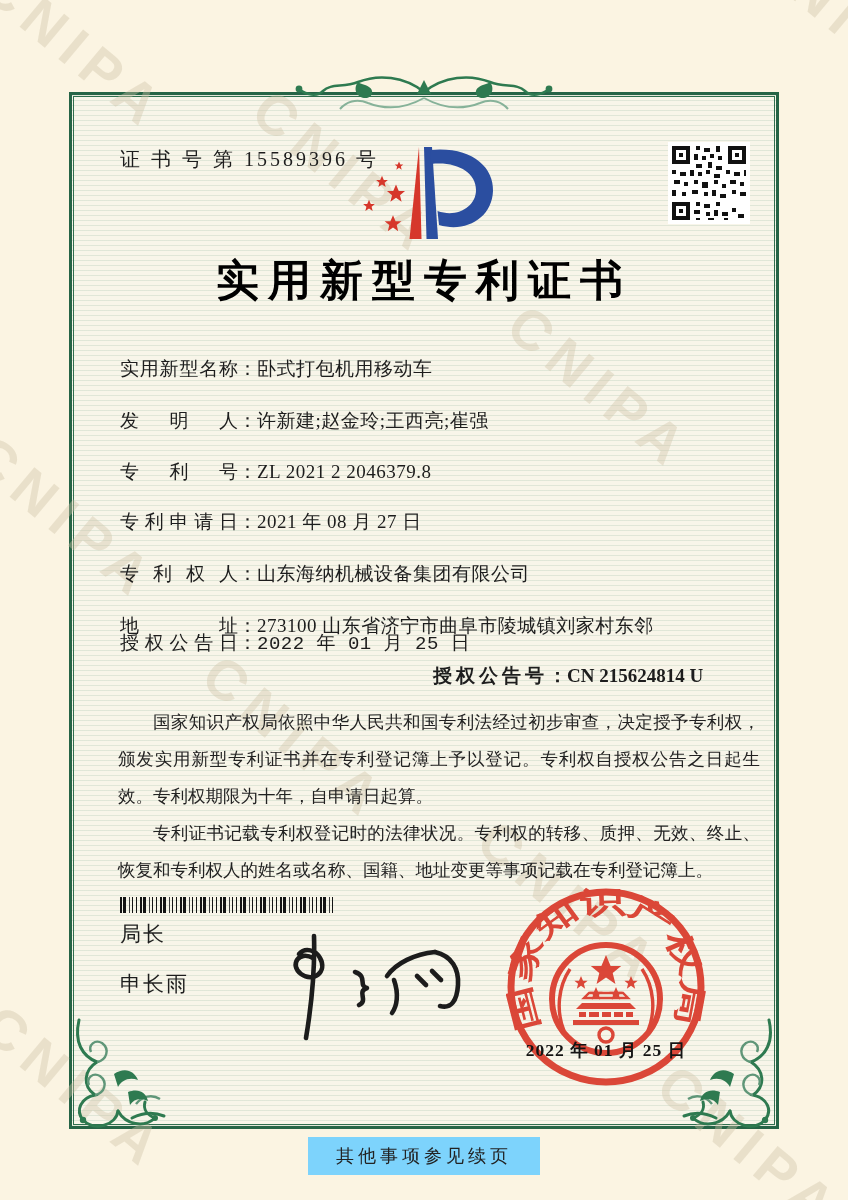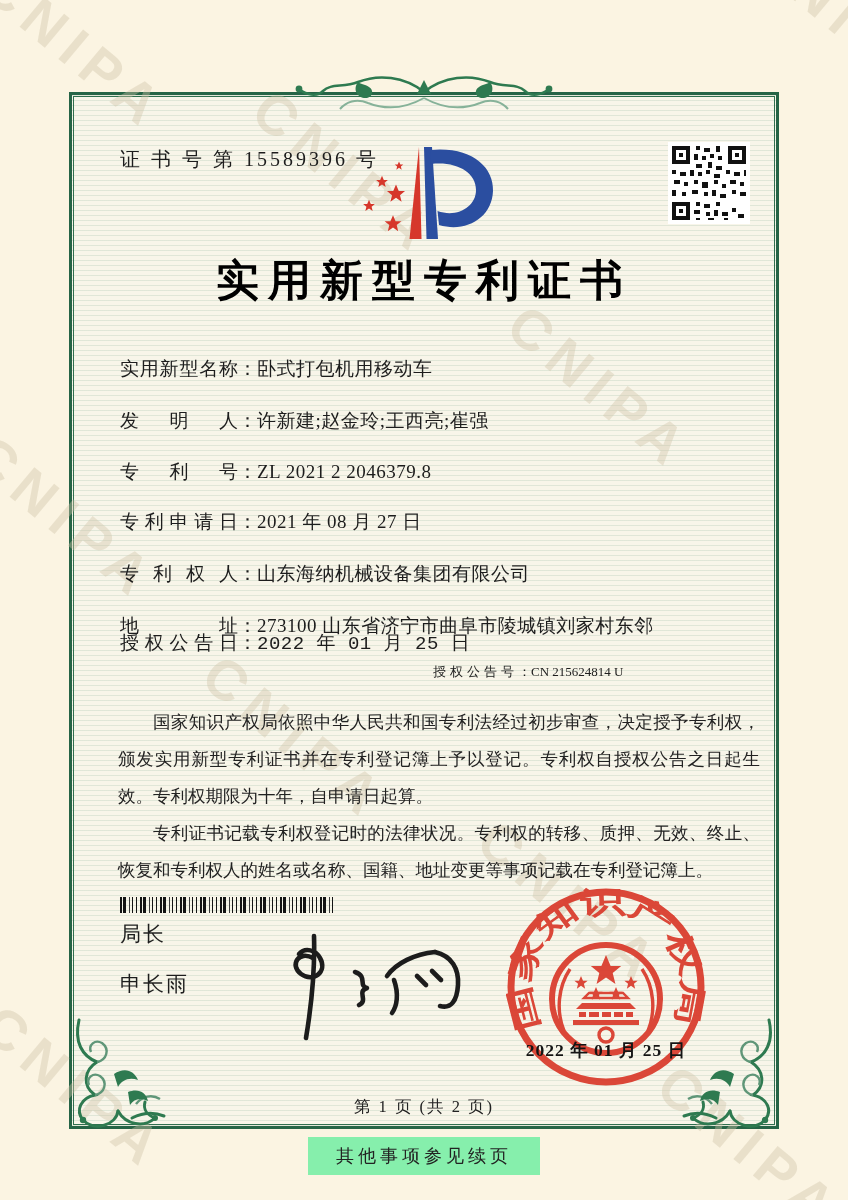--- a/index.html
+++ b/index.html
@@ -42,21 +42,21 @@
     font-size:43px; font-weight:bold; letter-spacing:9px; color:#000000;
   }
   .row{position:absolute; left:120px; font-size:19px; white-space:nowrap;}
   .row .lab{
     display:inline-block; width:118px; vertical-align:bottom;
     text-align:justify; text-align-last:justify;
   }
   .row .val{letter-spacing:.5px;}
   .r1{top:356px;} .r2{top:408px;} .r3{top:459px;} .r4{top:509px;}
   .r5{top:561px;} .r6{top:613px;} .r7{top:630px;font-family:Liberation Mono, monospace;}
-  .row2col{position:absolute; left:433px; top:663px; font-size:13px; white-space:nowrap;}
+  .row2col{position:absolute; left:433px; top:663px; font-size:19px; white-space:nowrap;font-weight:bold;}
   .row2col .lab2{letter-spacing:4px;}
   .paras{
     position:absolute; left:118px; top:704px; width:642px;
     font-size:17.5px; line-height:37px; text-align:justify; color:#222;
   }
   .paras p{margin:0; text-indent:2em;}
   .barcode{
     position:absolute; left:120px; top:897px; width:216px; height:16px;
     background:repeating-linear-gradient(90deg,
       #141414 0 2px, transparent 2px 3px, #141414 3px 6px, transparent 6px 9px,
@@ -73,21 +73,21 @@
   .seal-date{
     position:absolute; left:506px; top:1038px; width:200px; text-align:center;
     font-size:17.5px; letter-spacing:1px; color:#141414; font-weight:bold;
   }
   .page-info{
     position:absolute; left:0; top:1096px; width:100%; text-align:center;
     font-size:16.5px; letter-spacing:2px; color:#222;
   }
   .continuation{
     position:absolute; left:50%; top:1137px; transform:translateX(-50%);
-    background:#86efac; padding:7px 28px; font-size:18px; letter-spacing:4px;
+    background:#7dd3fc; padding:7px 28px; font-size:18px; letter-spacing:4px;
     color:#222; z-index:3;
   }
 </style>
 </head>
 <body>
 
 <div class="page">
 
   <div class="frame">
     <div class="frame-inner"></div>
@@ -319,18 +319,17 @@
         <rect x="-7" y="13" width="3" height="8" fill="#f8f5e9"></rect>
         <rect x="5" y="13" width="3" height="8" fill="#f8f5e9"></rect>
         <rect x="17" y="13" width="3" height="8" fill="#f8f5e9"></rect>
         <circle cx="0" cy="36" r="7" fill="none" stroke="#d93a2b" stroke-width="3.4"></circle>
         <path d="M-42,32 C-50,12 -48,-12 -36,-30" fill="none" stroke="#d93a2b" stroke-width="3.4"></path>
         <path d="M42,32 C50,12 48,-12 36,-30" fill="none" stroke="#d93a2b" stroke-width="3.4"></path>
       </g>
     </svg>
     <div class="seal-date">2022 年 01 月 25 日</div>
 
-    <div class="page-info">第 1 页 (共 2 页)</div>
   </div>
 
   <div class="continuation">其他事项参见续页</div>
 
 </div>
 
 </body></html>

